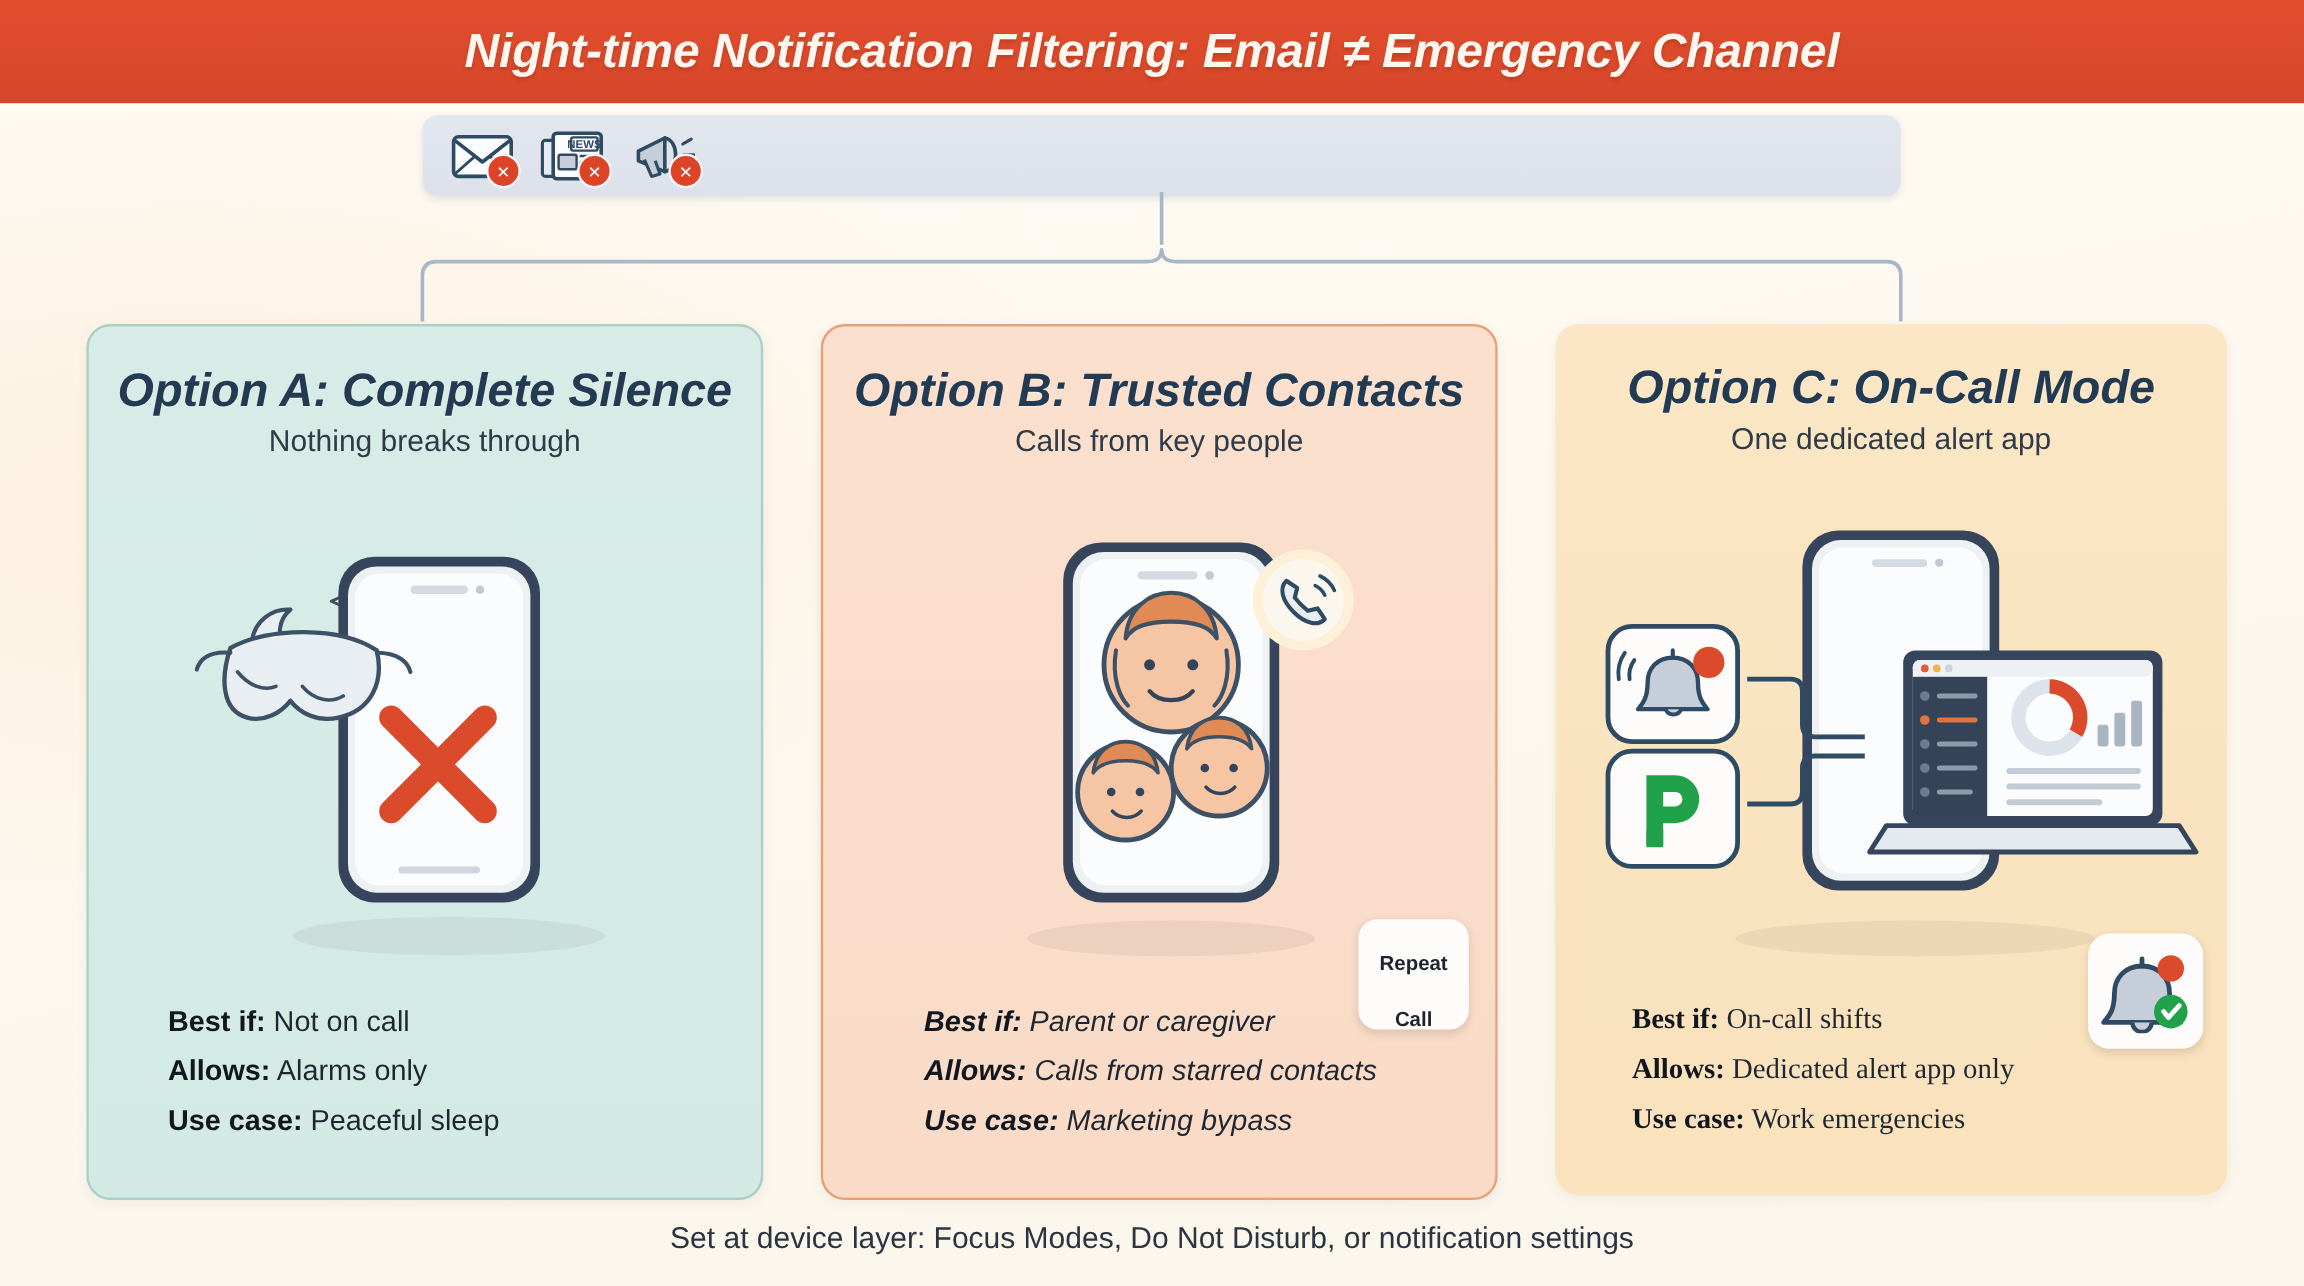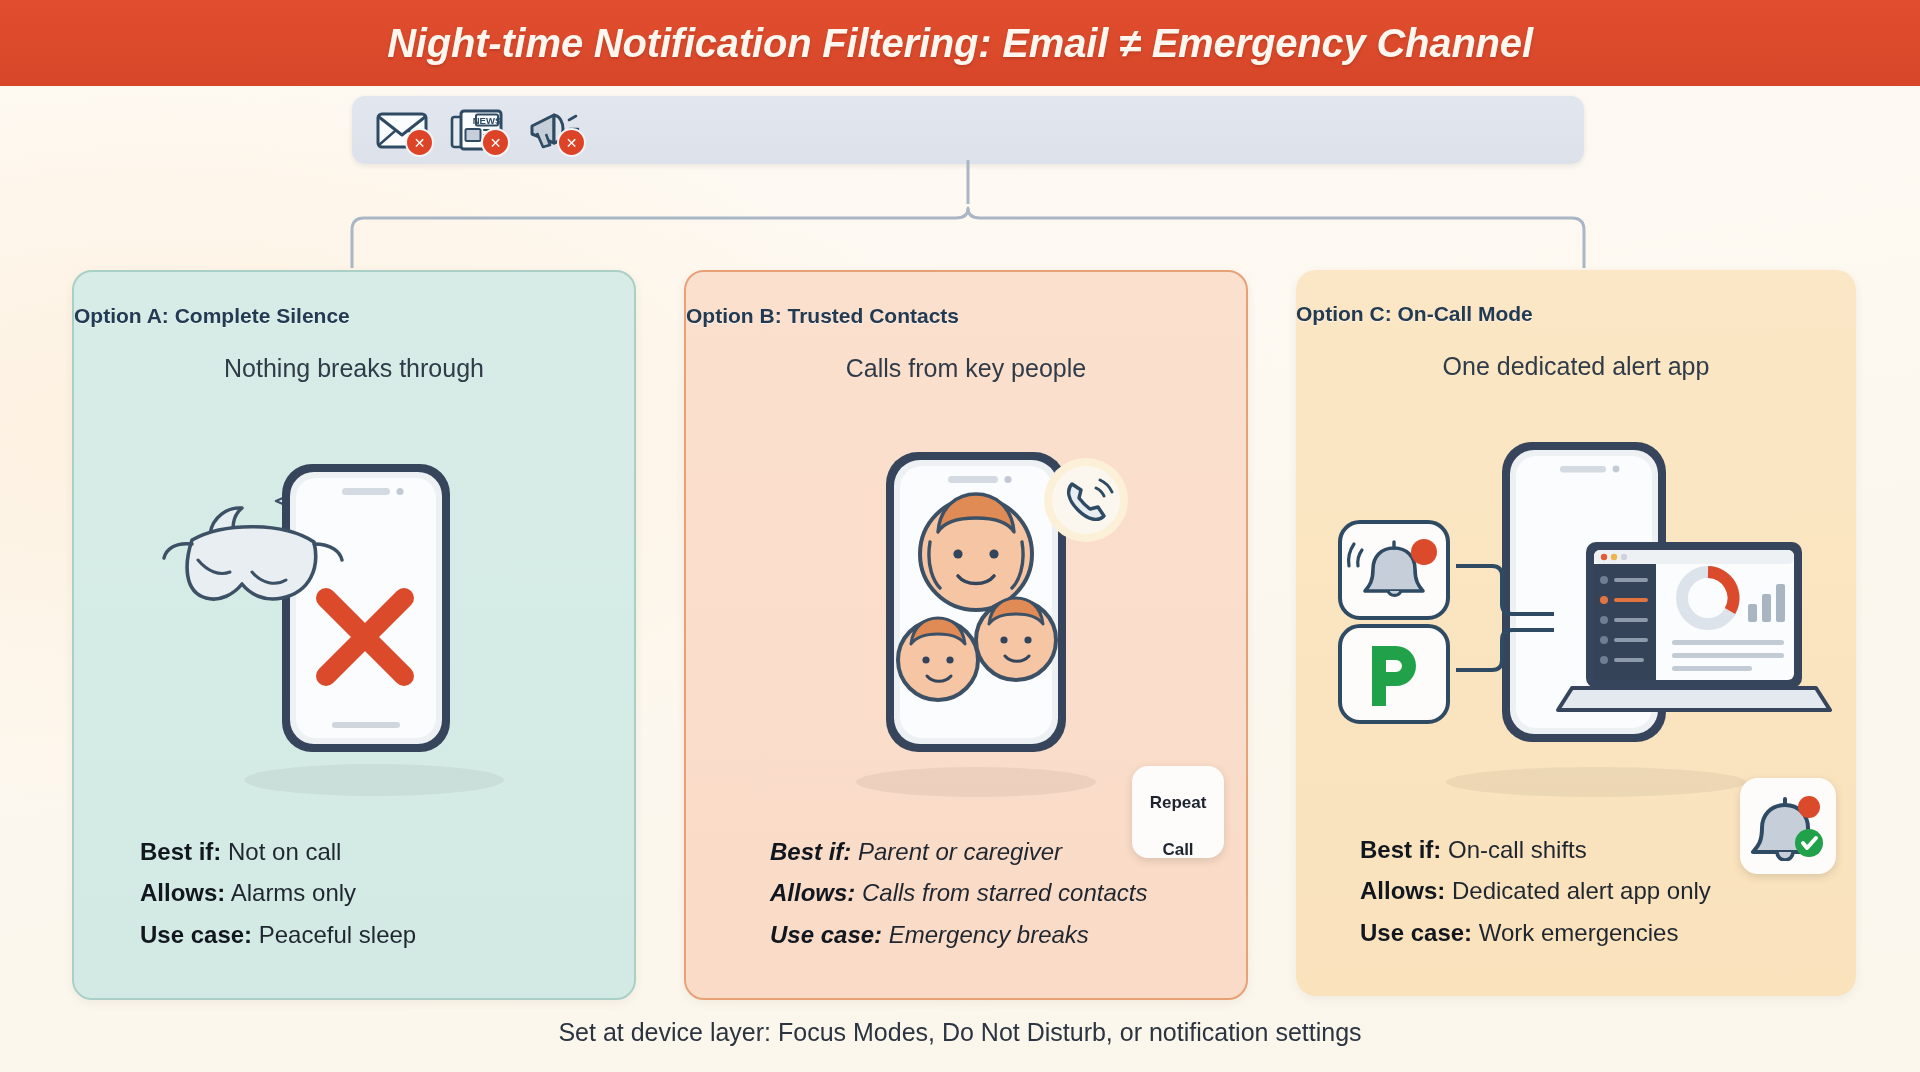--- a/index.html
+++ b/index.html
@@ -60,37 +60,38 @@
   .cards{position:absolute;left:0;top:270px;width:1920px;height:730px;}
   .card{
     position:absolute;top:0;width:560px;height:726px;
     border-radius:20px;
     box-shadow:0 3px 10px rgba(80,70,60,.07);
   }
   .card.a{left:72px;background:linear-gradient(180deg,#d7ece7 0%,#d3eae4 100%);border:2px solid #a9cfc6;}
   .card.b{left:684px;background:linear-gradient(180deg,#fbe0ce 0%,#f9dbc7 100%);border:2px solid #e8a177;}
   .card.c{left:1296px;background:linear-gradient(180deg,#fbe7c5 0%,#f9e2bc 100%);border:2px solid #e3b濾;border-color:#e3b45f;}
   .card-title{
-    position:absolute;top:32px;left:0;width:100%;
-    font-size:21px;font-weight:bold;color:#233a53;
+    position:absolute;top:32px;left:0;width:100%;text-align:center;
+    font-size:39px;font-weight:bold;color:#233a53;
     text-shadow:0 1px 1px rgba(255,255,255,.55);
+    font-style:italic;
   }
   .card-sub{
     position:absolute;top:82px;left:0;width:100%;text-align:center;
     font-size:25px;color:#2f3b48;
   }
   .illus{position:absolute;top:120px;left:0;width:100%;height:430px;}
   .details{position:absolute;left:0;bottom:36px;width:100%;margin-left:28px;}
   .details .row{
     font-size:24px;color:#1f2630;margin:0 0 13px 0;line-height:1.18;
   }
   .details .row b{font-weight:bold;color:#12171f;}
   .card.a .details{padding-left:38px;}
   .card.b .details{padding-left:56px;font-style:italic;}
-  .card.c .details{padding-left:36px;}
+  .card.c .details{padding-left:36px;font-family:Liberation Serif, serif;}
 
   
   .repeat-badge{
     position:absolute;left:1132px;top:766px;width:92px;height:92px;
     background:#fdfcfa;border-radius:16px;
     box-shadow:0 3px 8px rgba(90,70,55,.18);
     display:flex;flex-direction:column;align-items:center;justify-content:center;
     gap:2px;
   }
   .repeat-badge .lbl{
@@ -233,21 +234,21 @@
           <circle cx="400" cy="108" r="42" fill="#fdf0d9"></circle>
           <circle cx="400" cy="108" r="34" fill="#fcf7ee"></circle>
           <path d="M386 92 c-6 6 -4 16 6 26 c10 10 20 12 26 6 l-6 -9 l-8 2 c-4 -3 -8 -7 -11 -11 l2 -8 Z" fill="#e7edf1" stroke="#2f4a63" stroke-width="3.4" stroke-linejoin="round"></path>
           <path d="M410 96 a16 16 0 0 1 8 8 M414 88 a24 24 0 0 1 12 12" fill="none" stroke="#2f4a63" stroke-width="3" stroke-linecap="round"></path>
         </svg>
       </div>
 
       <div class="details">
         <div class="row"><b>Best if:</b><span> Parent or caregiver</span></div>
         <div class="row"><b>Allows:</b><span> Calls from starred contacts</span></div>
-        <div class="row"><b>Use case:</b><span> Emergency breaks</span></div>
+        <div class="row"><b>Use case:</b><span> Marketing bypass</span></div>
       </div>
     </div>
 
     <div class="card c">
       <div class="card-title">Option C: On-Call Mode</div>
       <div class="card-sub">One dedicated alert app</div>
 
       <div class="illus">
         <svg width="560" height="430" viewBox="0 0 560 430">
           <ellipse cx="300" cy="392" rx="150" ry="15" fill="#000" opacity="0.05"></ellipse>

